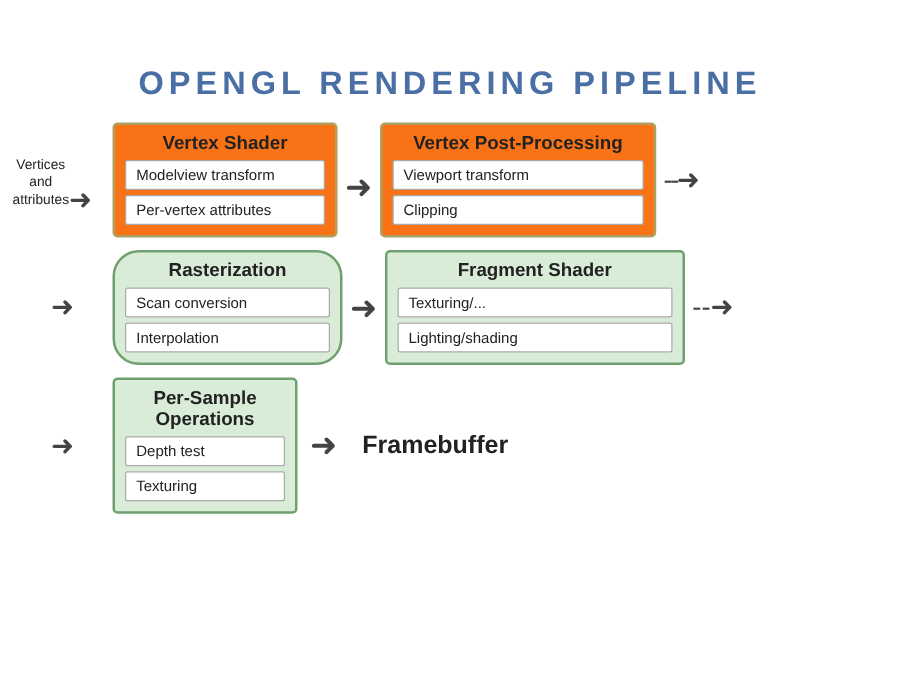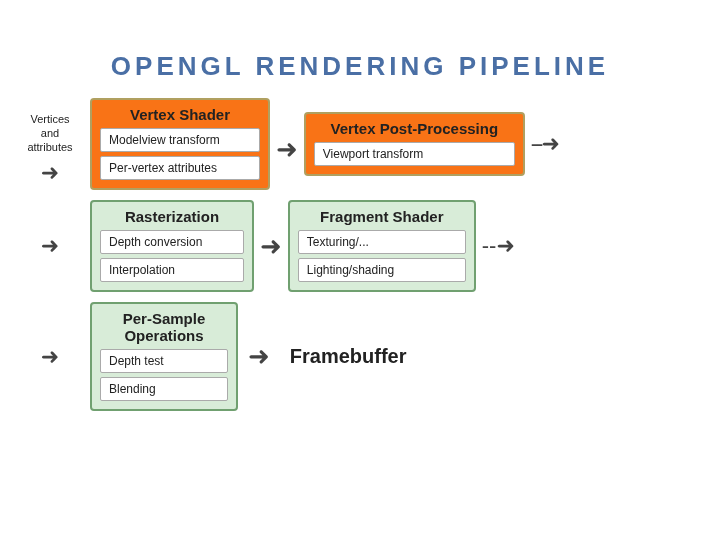--- a/index.html
+++ b/index.html
@@ -86,25 +86,26 @@
     
     .vertex-shader-block {
       width: 180px;
     }
 
     .post-proc-block {
       width: 221px;
     }
 
     .raster-block {
-      width: 164px;
+      width: 184px;
+      border-radius: 21px;
     }
 
     .fragment-block {
-      width: 188px;
+      width: 240px;
     }
 
     .per-sample-block {
       width: 148px;
     }
 
     .framebuffer-label {
       font-size: 20px;
       font-weight: bold;
       color: #222;
@@ -114,50 +115,51 @@
 </head>
 <body>
 
 <div class="page">
   <div class="title">OPENGL  RENDERING  PIPELINE</div>
 
   <div class="rows-container">
 
     <div class="pipeline-row-wrapper">
 
-      <div style="display:flex;flex-direction:column;align-items:center;width:80px;padding-top:10px;">
+      <div style="display:flex;flex-direction:row;align-items:flex-end;width:80px;padding-top:10px;">
         <div style="font-size:11px;color:#222;text-align:center;line-height:1.3;margin-bottom:6px;">Vertices<br>and<br>attributes</div>
         <div style="font-size:22px;color:#444;">➜</div>
       </div>
 
       <div class="block-outer block-yellow vertex-shader-block">
         <div class="block-title">Vertex Shader</div>
         <div class="block-item">Modelview transform</div>
         <div class="block-item">Per-vertex attributes</div>
       </div>
 
       <div style="font-size:26px;color:#444;margin:0 6px;padding-top:10px;">➜</div>
 
       <div class="block-outer block-yellow post-proc-block">
         <div class="block-title">Vertex Post-Processing</div>
         <div class="block-item">Viewport transform</div>
+        <div class="block-item">Clipping</div>
       </div>
 
       <div style="font-size:22px;color:#444;margin-left:6px;letter-spacing:-2px;">--➜</div>
     </div>
 
     <div class="pipeline-row-wrapper">
 
       <div style="width:80px;text-align:center;">
         <span style="font-size:22px;color:#444;">➜</span>
       </div>
 
       <div class="block-outer block-green raster-block">
         <div class="block-title">Rasterization</div>
-        <div class="block-item">Depth conversion</div>
+        <div class="block-item">Scan conversion</div>
         <div class="block-item">Interpolation</div>
       </div>
 
       <div style="font-size:26px;color:#444;margin:0 6px;">➜</div>
 
       <div class="block-outer block-green fragment-block">
         <div class="block-title">Fragment Shader</div>
         <div class="block-item">Texturing/...</div>
         <div class="block-item">Lighting/shading</div>
       </div>
@@ -167,21 +169,21 @@
 
     <div class="pipeline-row-wrapper">
 
       <div style="width:80px;text-align:center;">
         <span style="font-size:22px;color:#444;">➜</span>
       </div>
 
       <div class="block-outer block-green per-sample-block">
         <div class="block-title">Per-Sample Operations</div>
         <div class="block-item">Depth test</div>
-        <div class="block-item">Blending</div>
+        <div class="block-item">Texturing</div>
       </div>
 
       <div style="font-size:26px;color:#444;margin:0 10px;">➜</div>
 
       <div class="framebuffer-label">Framebuffer</div>
     </div>
 
   </div>
 </div>
 

